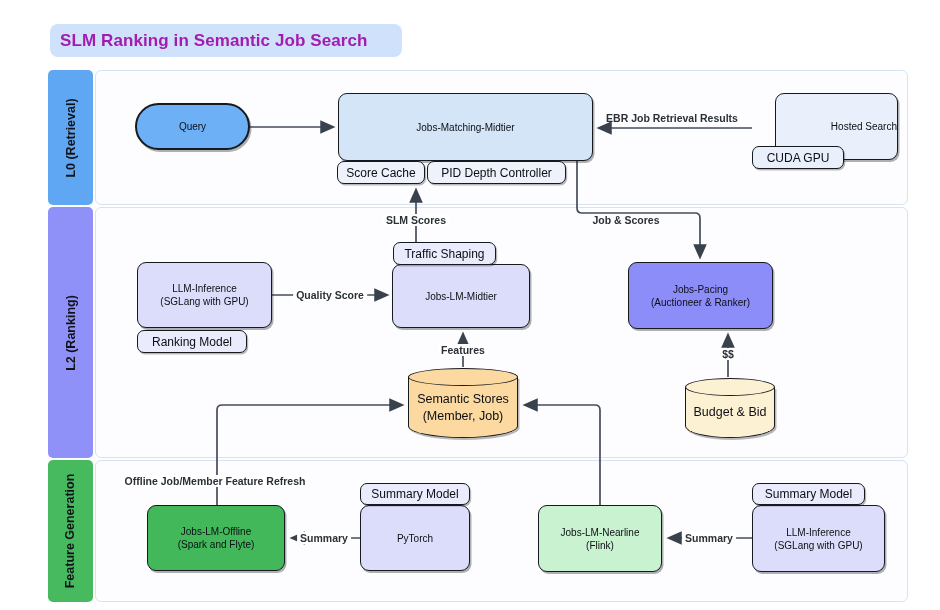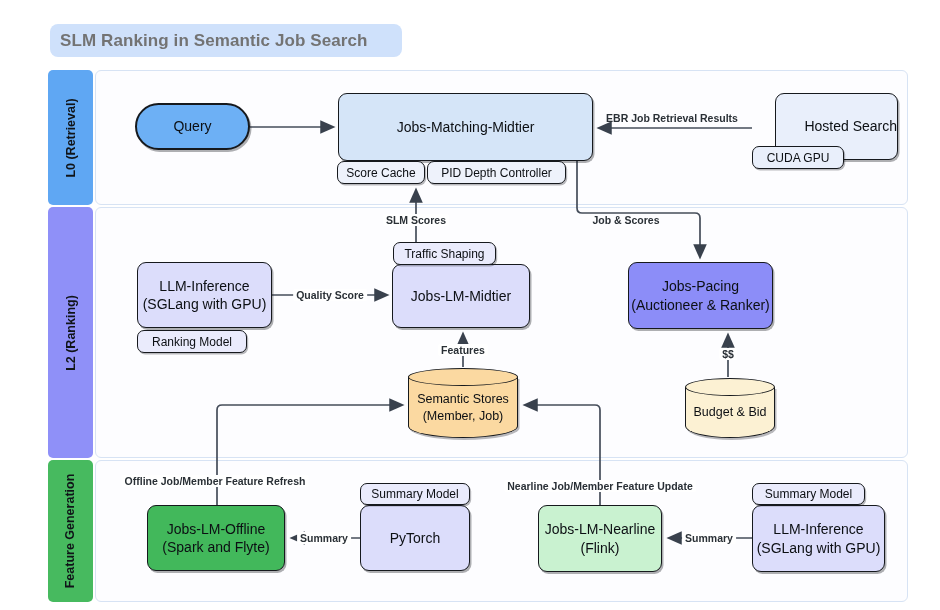--- a/index.html
+++ b/index.html
@@ -4,21 +4,21 @@
 <style>
   html,body{margin:0;padding:0;background:#ffffff;}
   .page{
     position:relative;width:940px;height:610px;overflow:hidden;
     font-family:"Liberation Sans",sans-serif;color:#14181d;background:#ffffff;
   }
   .title-badge{
     position:absolute;left:50px;top:24px;width:352px;height:33px;
     background:var(--c-title-bg,#cfe1fb);border-radius:8px;
     display:flex;align-items:center;padding-left:10px;box-sizing:border-box;
-    font-size:17px;font-weight:800;letter-spacing:.1px;color:#737373;
+    font-size:17px;font-weight:800;letter-spacing:.1px;color:#a21caf;
   }
   .lane{position:absolute;left:48px;width:860px;}
   .lane-bar{
     position:absolute;left:0;top:0;bottom:0;width:45px;border-radius:5px;
     display:flex;align-items:center;justify-content:center;
   }
   .lane-bar span{
     transform:rotate(-90deg);white-space:nowrap;font-weight:700;font-size:12.5px;color:#101418;
   }
   .lane-body{
@@ -29,21 +29,21 @@
   .bar-l0{background:var(--c-lane-l0,#5fa7f3);}
   .bar-l2{background:var(--c-lane-l2,#8f90f8);}
   .bar-fg{background:var(--c-lane-fg,#47ba5f);}
 
   .edges{position:absolute;left:0;top:0;z-index:2;pointer-events:none;}
 
   .node{
     position:absolute;z-index:3;box-sizing:border-box;
     border:1.8px solid var(--c-border,#16191d);border-radius:9px;
     display:flex;flex-direction:column;align-items:center;justify-content:center;
-    font-size:14px;line-height:1.3;text-align:center;color:#0c0f13;
+    font-size:10px;line-height:1.3;text-align:center;color:#0c0f13;
     box-shadow:1.5px 2px 0 rgba(25,28,33,.35);
   }
   .pill{border-radius:24px;border-width:2px;}
   .badge{
     border-radius:7px;font-size:12px;z-index:4;line-height:1;
     box-shadow:1.2px 1.6px 0 rgba(25,28,33,.3);
   }
   .f-blue-strong{background:var(--c-node-blue-strong,#6db0f5);}
   .f-blue{background:var(--c-node-blue,#d5e5f8);}
   .f-blue-pale{background:var(--c-node-blue-pale,#e9effb);}
@@ -197,17 +197,16 @@
     <span>(SGLang with GPU)</span>
   </div>
 
   <div class="edge-label no-bg" style="left:672px;top:118px;">EBR Job Retrieval Results</div>
   <div class="edge-label" style="left:416px;top:220px;">SLM Scores</div>
   <div class="edge-label no-bg" style="left:626px;top:220px;">Job &amp; Scores</div>
   <div class="edge-label" style="left:330px;top:295px;">Quality Score</div>
   <div class="edge-label" style="left:463px;top:350px;">Features</div>
   <div class="edge-label" style="left:728px;top:354px;">$$</div>
   <div class="edge-label" style="left:215px;top:481px;">Offline Job/Member Feature Refresh</div>
-  <div class="edge-label" style="left:600px;top:486px;">Nearline Job/Member Feature Update</div>
   <div class="edge-label" style="left:324px;top:538px;">Summary</div>
   <div class="edge-label" style="left:709px;top:538px;">Summary</div>
 
 </div>
 
 </body></html>

